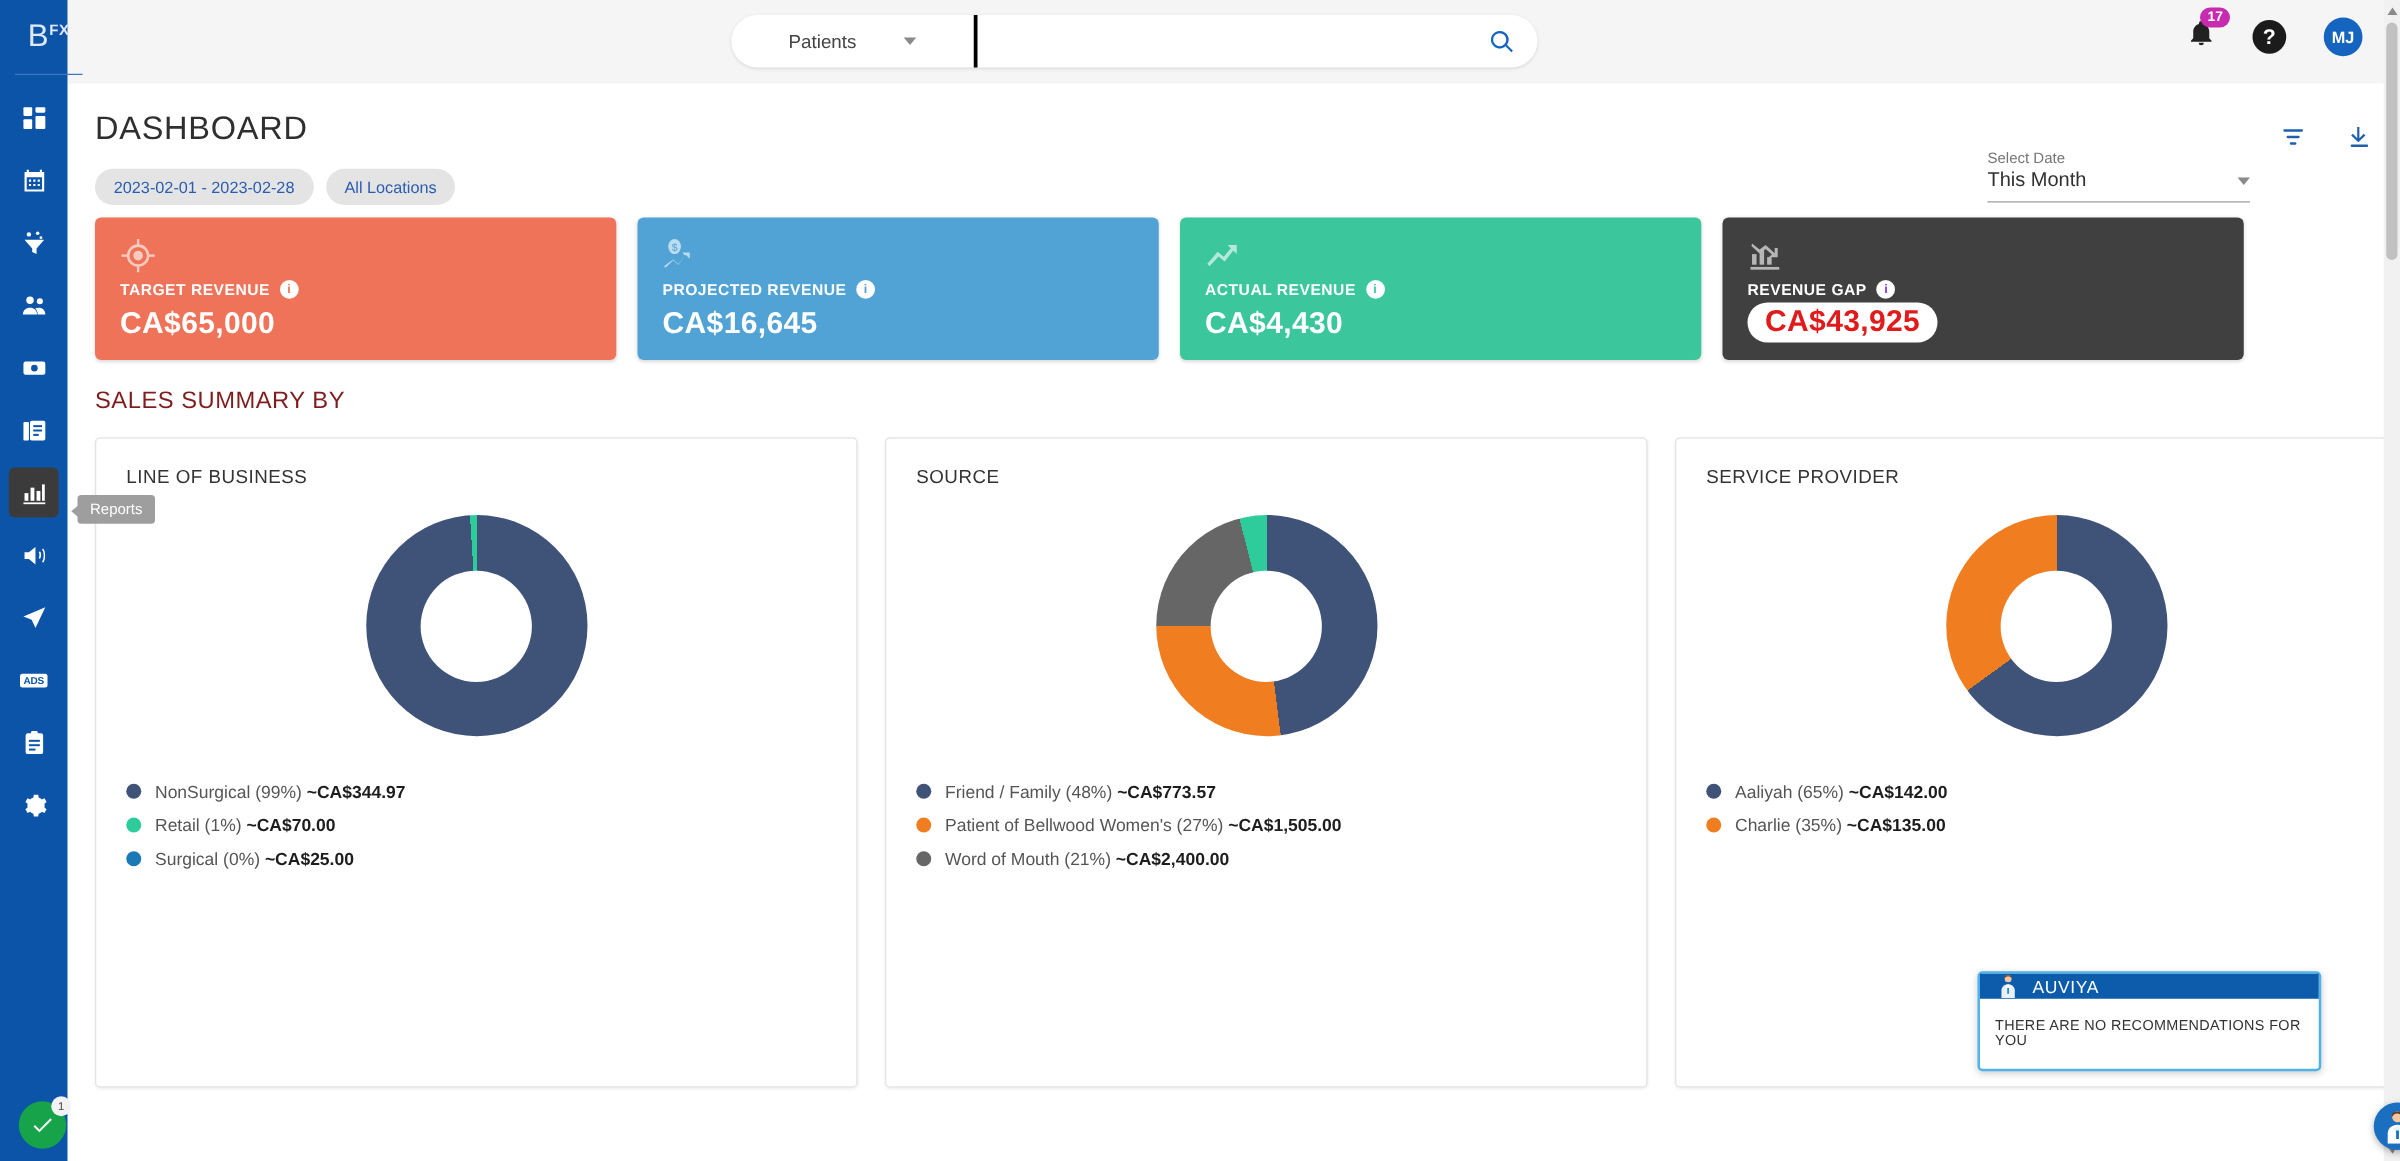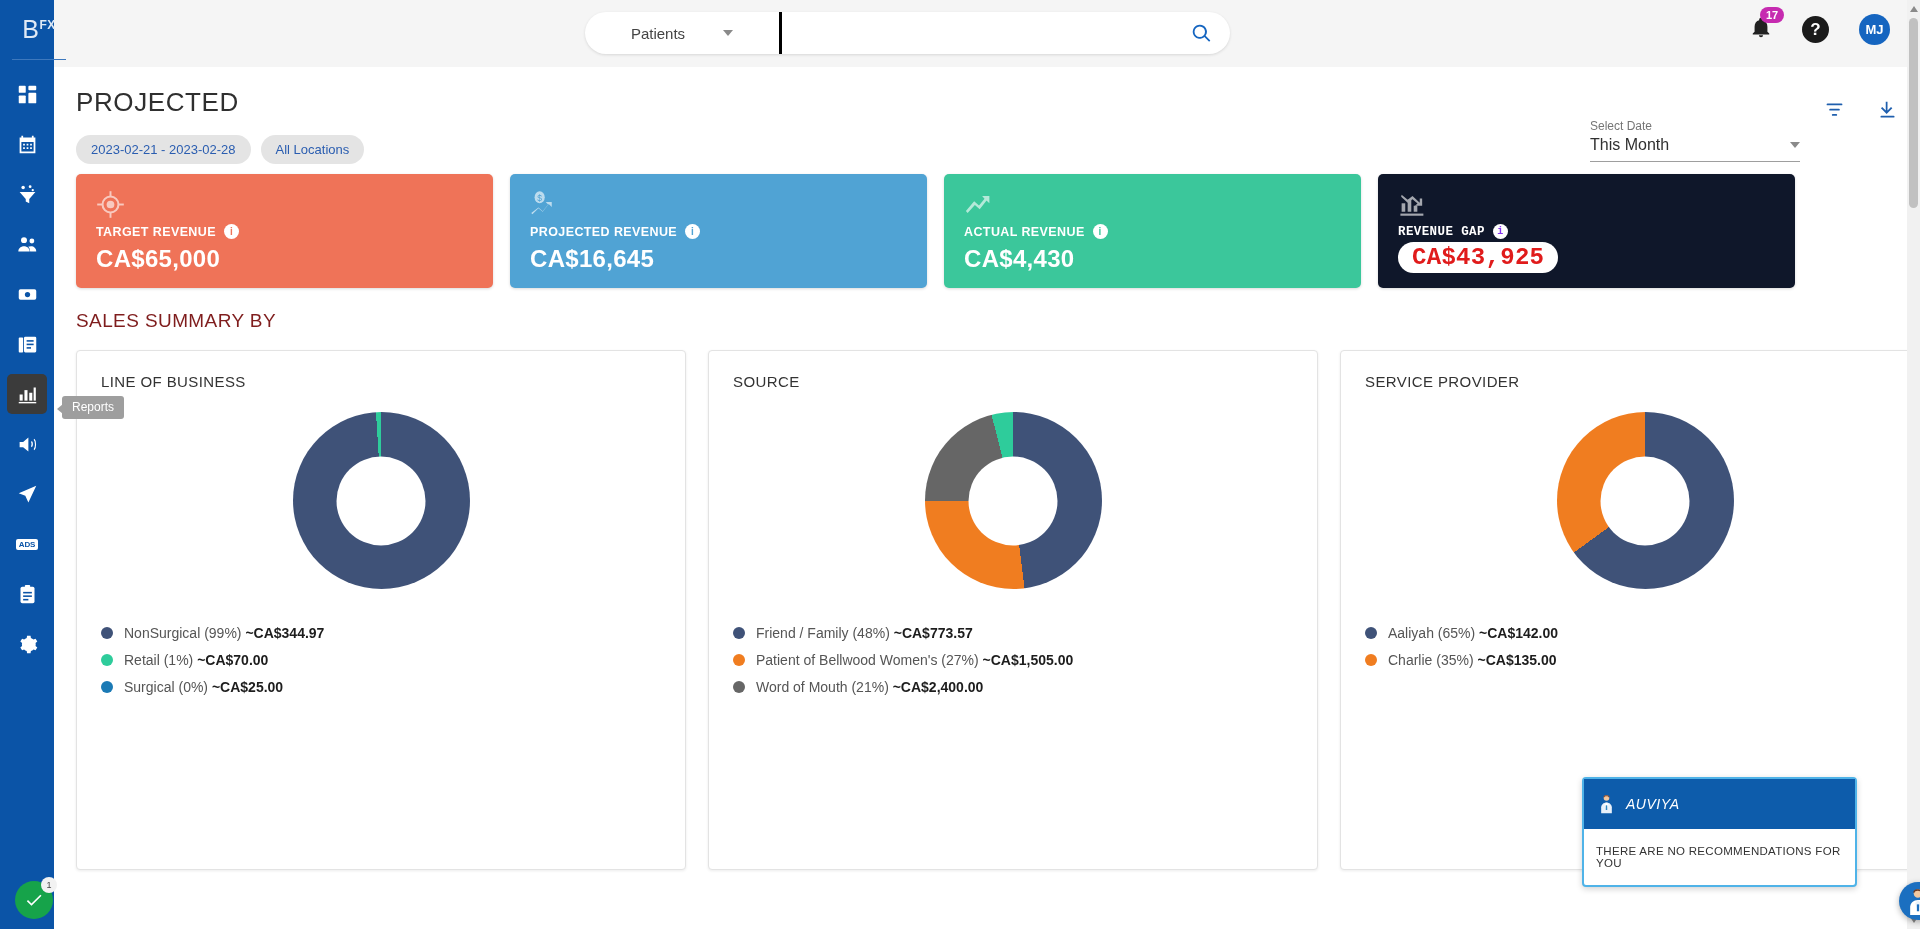--- a/index.html
+++ b/index.html
@@ -123,21 +123,21 @@
   .kpi .kvalue.pill {
     display: inline-block; background: #fff; color: #e01b1b; border-radius: 16px;
     padding: 2px 14px; margin-top: 3px;
   }
   .k-target { background: #ef7358; }
   .k-target .info-dot { color: #ef7358; }
   .k-projected { background: #50a3d4; }
   .k-projected .info-dot { color: #50a3d4; }
   .k-actual { background: #3bc79b; }
   .k-actual .info-dot { color: #3bc79b; }
-  .k-gap { background: #0f172a; font-family: Liberation Mono, monospace; }
+  .k-gap { background: #404040; }
   .k-gap .info-dot { color: #8533ef; }
 
   
   .section-title { position: absolute; left: 22px; top: 243px; font-size: 19px; color: #7f1d1d; letter-spacing: .4px; }
   .panels { position: absolute; left: 22px; top: 283px; display: flex; gap: 22px; }
   .panel {
     width: 610px; height: 520px; background: #fff; border: 1px solid #e3e3e3;
     border-radius: 4px; box-shadow: 0 1px 3px rgba(0,0,0,.08); padding: 22px 24px; position: relative;
   }
   .panel-title { font-size: 15px; color: #333; letter-spacing: .4px; }
@@ -153,21 +153,21 @@
   .legend-row b { color: #1d1d1d; font-weight: 700; }
 
   
   .auviya {
     position: absolute; left: 1528px; top: 710px; width: 275px;
     border: 2px solid #4fb3e8; border-radius: 4px; background: #fff; z-index: 20;
     box-shadow: 0 2px 6px rgba(0,0,0,.18);
   }
   .auviya-head {
     background: #0d5cab; color: #fff; display: flex; align-items: center; gap: 11px;
-    padding: 15px 14px; font-size: 14px; letter-spacing: .5px; font-style: italic;
+    padding: 0 14px; font-size: 14px; letter-spacing: .5px;
   }
   .auviya-body { padding: 16px 12px; font-size: 11.5px; color: #333; letter-spacing: .3px; }
 
   .chat-fab {
     position: absolute; left: 1845px; top: 815px; width: 38px; height: 38px; border-radius: 50%;
     background: #1b6fc0; display: flex; align-items: center; justify-content: center; cursor: pointer; z-index: 25;
     box-shadow: 0 2px 6px rgba(0,0,0,.3);
   }
 
   
@@ -313,24 +313,24 @@
           </svg>
         <span class="bell-badge">17</span>
       </div>
       <div class="help-icon">?</div>
       <div class="avatar">MJ</div>
     </div>
   </div>
 
   <div class="page">
 
-    <div class="page-title">PROJECTED</div>
+    <div class="page-title">DASHBOARD</div>
 
     <div class="chips">
-      <div class="chip">2023-02-21 - 2023-02-28</div>
+      <div class="chip">2023-02-01 - 2023-02-28</div>
       <div class="chip">All Locations</div>
     </div>
 
     <div class="datebox">
       <div class="lbl">Select Date</div>
       <div class="sel">
         <span>This Month</span>
         <span class="caret-dn"></span>
       </div>
     </div>

